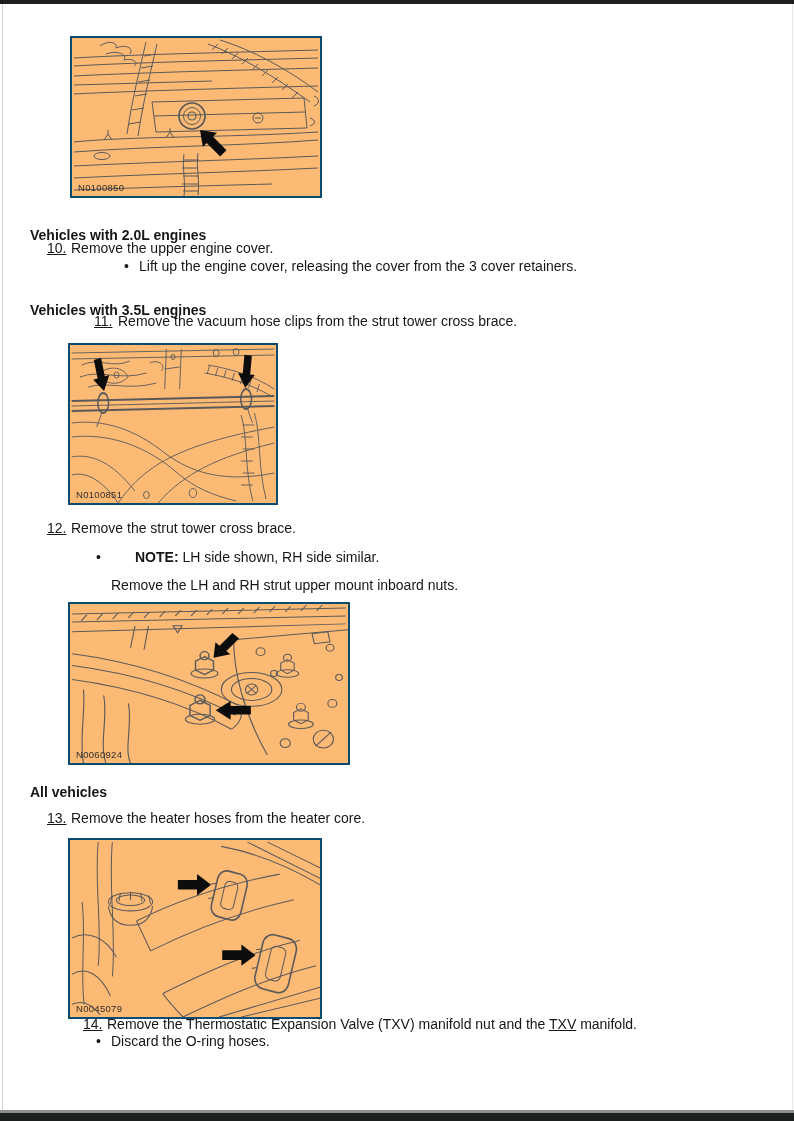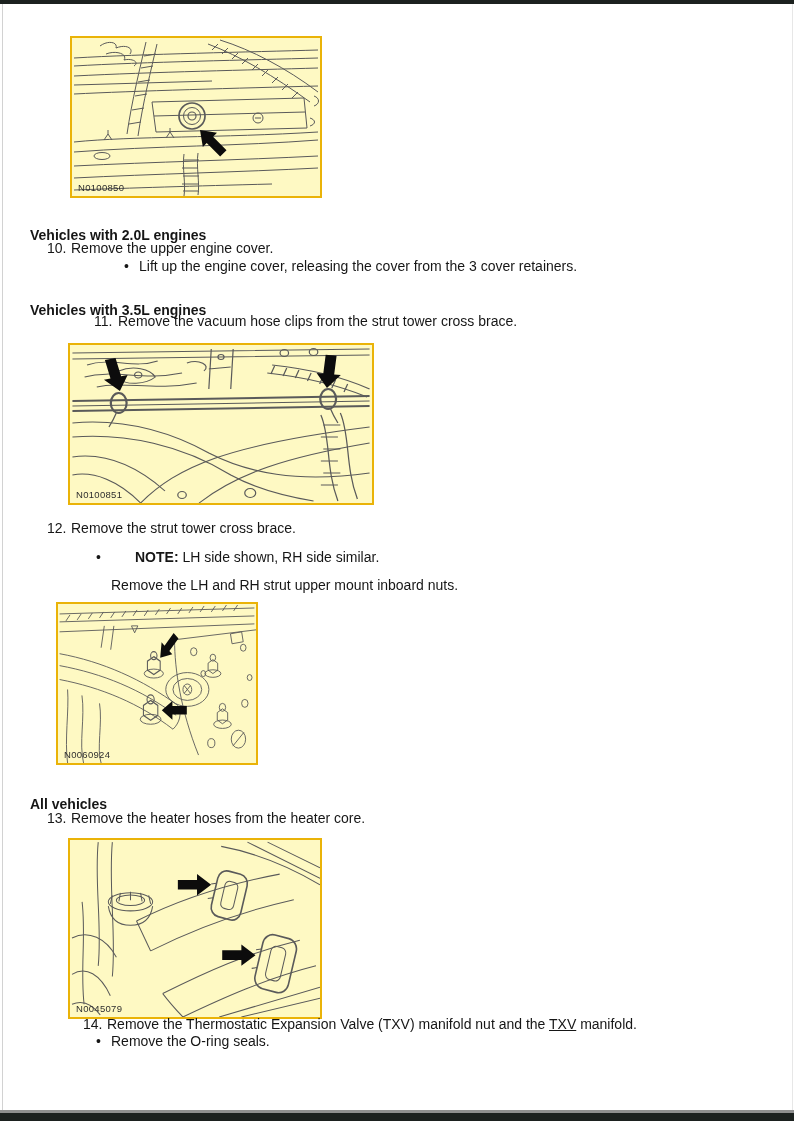--- a/index.html
+++ b/index.html
@@ -12,30 +12,30 @@
     overflow:hidden;
   }
   .bar { position:absolute; left:0; width:794px; }
   .bar-top { top:0; height:4px; }
   .bar-bottom { top:1113px; height:8px; }
   .grayline { position:absolute; left:0; top:1110px; width:794px; height:3px; background:#8f8f8f; }
   .edge { position:absolute; top:4px; height:1106px; width:1px; }
   .edge-left { left:2px; background:#d2d2d2; }
   .edge-right { left:792px; background:#e7e7e7; }
 
-  .fig { position:absolute; border:2px solid #eab308; background:#fef9c3; }
+  .fig { position:absolute; border:2px solid #0c4a6e; background:#fdba74; }
   .fig svg { display:block; width:100%; height:100%; }
   .figlabel {
     position:absolute; left:6px; bottom:3px;
     font-size:9.5px; letter-spacing:.3px; color:#2e2e2e;
   }
 
   .heading { position:absolute; left:30px; font-size:14px; font-weight:bold; white-space:nowrap; }
   .step { position:absolute; left:47px; font-size:14px; white-space:nowrap; }
-  .step .num { display:inline-block; width:24px; }
+  .step .num { display:inline-block; width:24px;text-decoration:underline; }
   .bullet-line { position:absolute; left:96px; font-size:14px; white-space:nowrap; }
   .bullet-line .dot { display:inline-block; width:15px; }
   .subline { position:absolute; left:111px; font-size:14px; white-space:nowrap; }
   .bold { font-weight:bold;padding-left:24px; }
   .txv-link { text-decoration:underline; cursor:pointer; }
 </style>
 </head>
 <body>
 
 <div class="bar bar-top" style="background: rgb(28, 33, 31);"></div>
@@ -90,21 +90,21 @@
 <div class="bullet-line" style="top:258px;margin-left:28px;">
   <span class="dot">•</span><span>Lift up the engine cover, releasing the cover from the 3 cover retainers.</span>
 </div>
 
 <div class="heading" style="top:302px;">Vehicles with 3.5L engines</div>
 
 <div class="step" style="top:313px;margin-left:47px;">
   <span class="num">11.</span><span>Remove the vacuum hose clips from the strut tower cross brace.</span>
 </div>
 
-<div class="fig" style="left:68px; top:343px; width:306px; height:162px;">
+<div class="fig" style="left:68px; top:343px; width:210px; height:162px;">
   <svg viewBox="0 0 248 158" preserveAspectRatio="none">
     <g stroke="#5a5a5a" stroke-width="1" fill="none">
       <path d="M2,8 L246,4 M2,14 L246,10"></path>
       <path d="M116,4 L114,44 M134,4 L132,44 M114,24 L132,22"></path>
       <circle cx="124" cy="12" r="2.5"></circle>
       <circle cx="176" cy="8" r="3.5"></circle>
       <circle cx="200" cy="7" r="3.5"></circle>
       <path d="M166,20 C196,24 224,32 246,44"></path>
       <path d="M162,28 C192,32 220,40 244,52"></path>
       <path d="M168,21 l-3,8 M178,23 l-3,8 M188,25 l-3,8 M198,28 l-3,8 M208,31 l-3,8 M218,35 l-3,8 M228,39 l-3,8"></path>
@@ -139,21 +139,21 @@
 </div>
 
 <div class="step" style="top:520px;">
   <span class="num">12.</span><span>Remove the strut tower cross brace.</span>
 </div>
 <div class="bullet-line" style="top:549px;">
   <span class="dot">•</span><span class="bold">NOTE:</span><span> LH side shown, RH side similar.</span>
 </div>
 <div class="subline" style="top:577px;">Remove the LH and RH strut upper mount inboard nuts.</div>
 
-<div class="fig" style="left:56px; top:602px; width:202px; height:163px;">
+<div class="fig" style="left:68px; top:602px; width:282px; height:163px;">
   <svg viewBox="0 0 248 160" preserveAspectRatio="none">
     <g stroke="#5a5a5a" stroke-width="1" fill="none">
       <path d="M2,10 L246,4 M2,18 L246,12"></path>
       <path d="M10,17 l5,-6 M24,16 l5,-6 M38,15 l5,-6 M52,14 l5,-6 M66,14 l5,-6 M80,13 l5,-6 M94,12 l5,-6 M108,12 l5,-6 M122,11 l5,-6 M136,10 l5,-6 M150,10 l5,-6 M164,9 l5,-6 M178,8 l5,-6 M192,8 l5,-6 M206,7 l5,-6 M220,7 l5,-6"></path>
       <path d="M2,28 L246,20"></path>
       <path d="M92,22 l8,0 l-4,7 z"></path>
       <path d="M146,36 L248,26"></path>
       <path d="M146,36 C146,66 154,108 176,152"></path>
       <path d="M216,30 l14,-2 l2,10 l-14,2 z"></path>
       <path d="M2,50 C56,58 106,76 150,102"></path>
@@ -188,21 +188,21 @@
       <circle cx="192" cy="140" r="4.5"></circle>
       <circle cx="226" cy="136" r="9"></circle>
       <path d="M219,143 L233,129"></path>
     </g>
     <polygon points="0,0 -10,-14 -4.5,-14 -4.5,-33 4.5,-33 4.5,-14 10,-14" transform="translate(128,54) rotate(42) scale(0.9)" fill="#0c0c0c"></polygon>
     <polygon points="0,0 -10,-14 -4.5,-14 -4.5,-33 4.5,-33 4.5,-14 10,-14" transform="translate(130,107) rotate(90) scale(0.95)" fill="#0c0c0c"></polygon>
   </svg>
   <span class="figlabel">N0060924</span>
 </div>
 
-<div class="heading" style="top:784px;margin-top:12px;">All vehicles</div>
+<div class="heading" style="top:784px;">All vehicles</div>
 
 <div class="step" style="top:810px;">
   <span class="num">13.</span><span>Remove the heater hoses from the heater core.</span>
 </div>
 
 <div class="fig" style="left:68px; top:838px; width:254px; height:181px;">
   <svg viewBox="0 0 248 166" preserveAspectRatio="none">
     <g stroke="#5a5a5a" stroke-width="1" fill="none">
       <path d="M28,2 C24,40 32,80 28,118"></path>
       <path d="M42,2 C38,44 46,88 42,128"></path>
@@ -237,17 +237,17 @@
     <polygon points="0,0 -10,-14 -4.5,-14 -4.5,-33 4.5,-33 4.5,-14 10,-14" transform="translate(140,42) rotate(-90)" fill="#0c0c0c"></polygon>
     <polygon points="0,0 -10,-14 -4.5,-14 -4.5,-33 4.5,-33 4.5,-14 10,-14" transform="translate(184,108) rotate(-90)" fill="#0c0c0c"></polygon>
   </svg>
   <span class="figlabel">N0045079</span>
 </div>
 
 <div class="step" style="top:1016px;margin-left:36px;">
   <span class="num">14.</span><span>Remove the Thermostatic Expansion Valve (TXV) manifold nut and the </span><span class="txv-link">TXV</span><span> manifold.</span>
 </div>
 <div class="bullet-line" style="top:1033px;">
-  <span class="dot">•</span><span>Remove the O-ring seals.</span>
+  <span class="dot">•</span><span>Discard the O-ring hoses.</span>
 </div>
 
 <div class="grayline" style="background: rgb(143, 143, 143);"></div>
 <div class="bar bar-bottom" style="background: rgb(28, 33, 31);"></div>
 
 </body></html>

